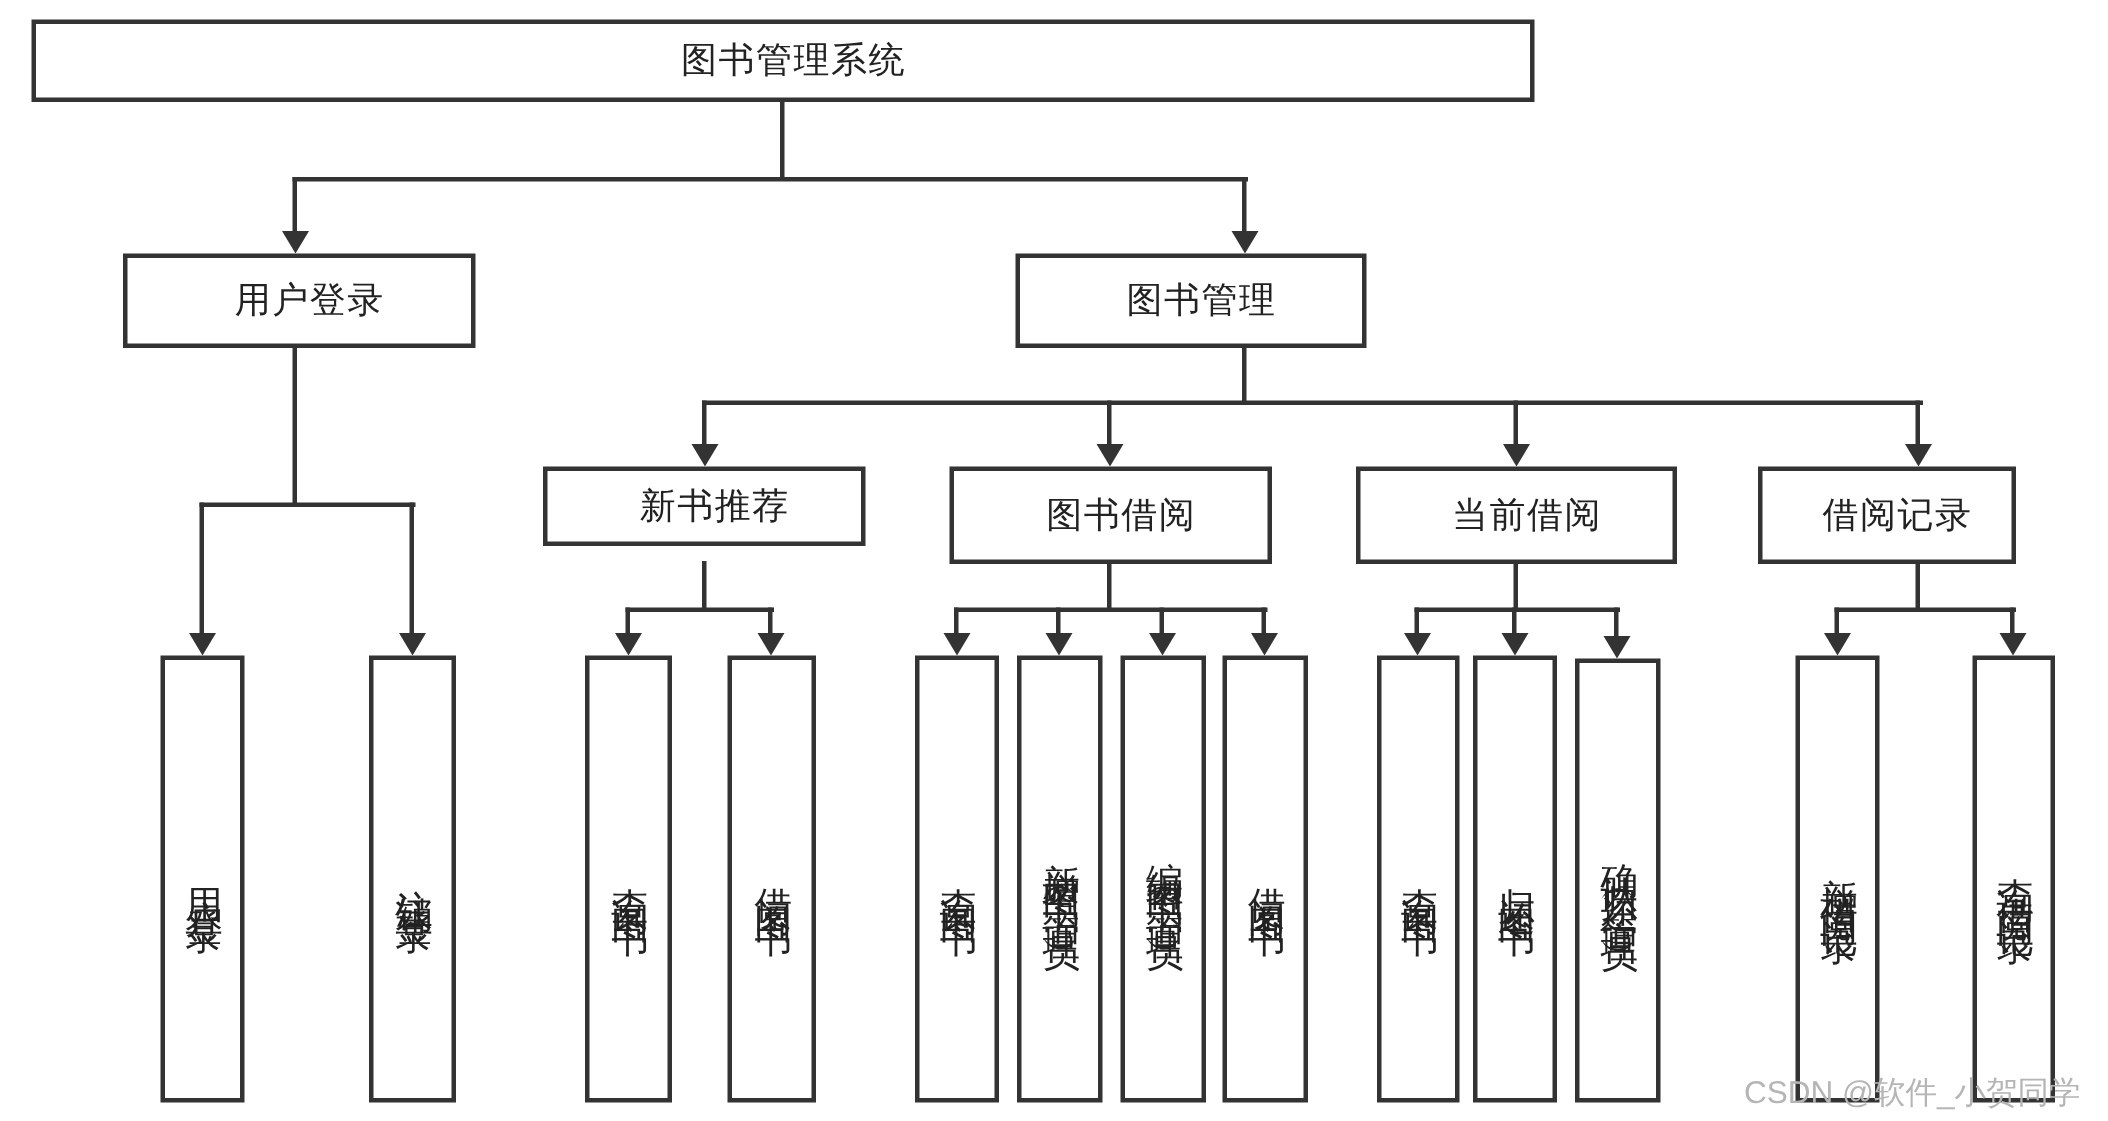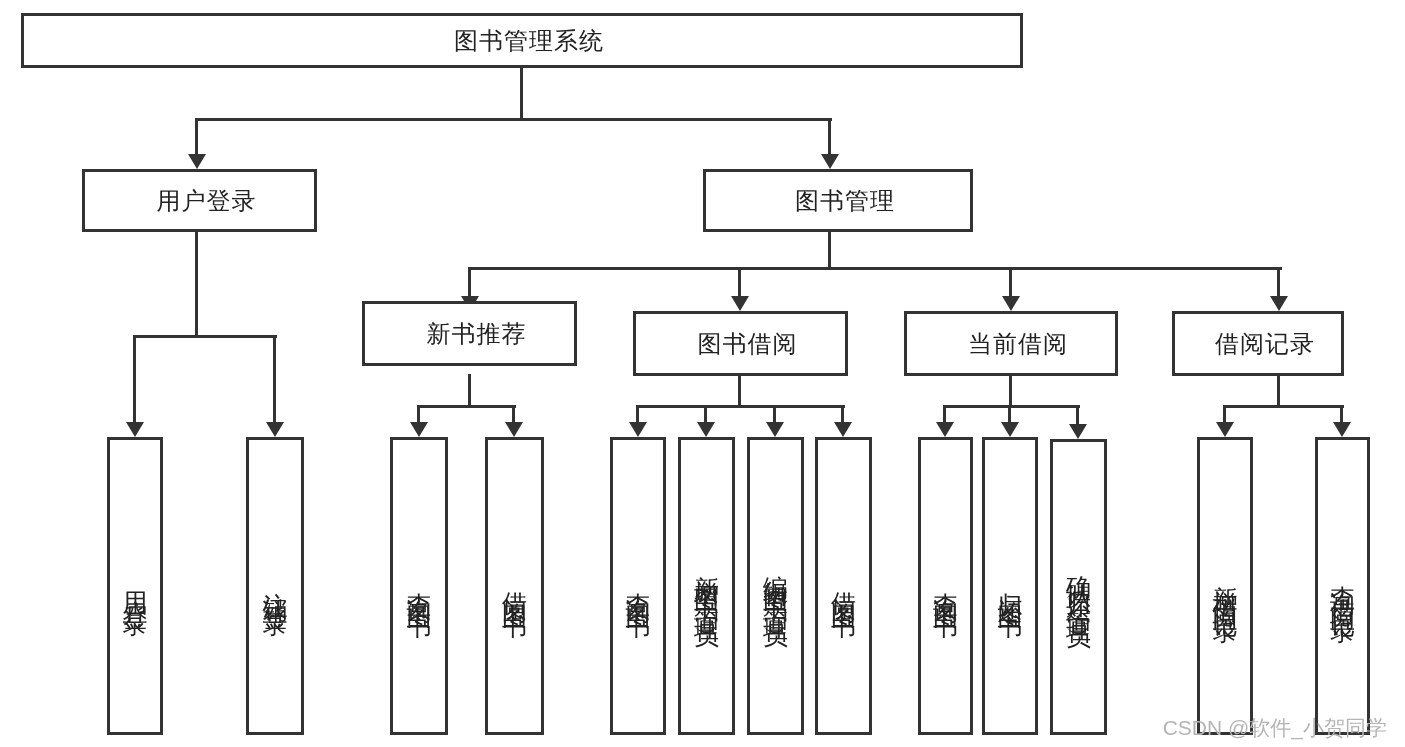--- a/index.html
+++ b/index.html
@@ -77,23 +77,23 @@
   }
 </style>
 </head>
 <body>
 
 <div class="canvas">
 
   <div class="node" style="left:21px;top:13px;width:1002px;height:55px">图书管理系统</div>
 
   <div class="node" style="left:82px;top:169px;width:235px;height:63px">用户登录</div>
-  <div class="node" style="left:703px;top:169px;width:270px;height:63px">图书管理</div>
+  <div class="node" style="left:677px;top:169px;width:234px;height:63px">图书管理</div>
 
-  <div class="node" style="left:362px;top:301px;width:215px;height:65px">新书推荐</div>
+  <div class="node" style="left:362px;top:311px;width:215px;height:53px">新书推荐</div>
   <div class="node" style="left:633px;top:311px;width:215px;height:65px">图书借阅</div>
   <div class="node" style="left:904px;top:311px;width:214px;height:65px">当前借阅</div>
   <div class="node" style="left:1172px;top:311px;width:172px;height:65px">借阅记录</div>
 
   <div class="vnode" style="left:107px;top:437px;width:56px;height:298px">用户登录</div>
   <div class="vnode" style="left:246px;top:437px;width:58px;height:298px">注销登录</div>
 
   <div class="vnode" style="left:390px;top:437px;width:58px;height:298px">查询图书</div>
   <div class="vnode" style="left:485px;top:437px;width:59px;height:298px">借阅图书</div>
 

